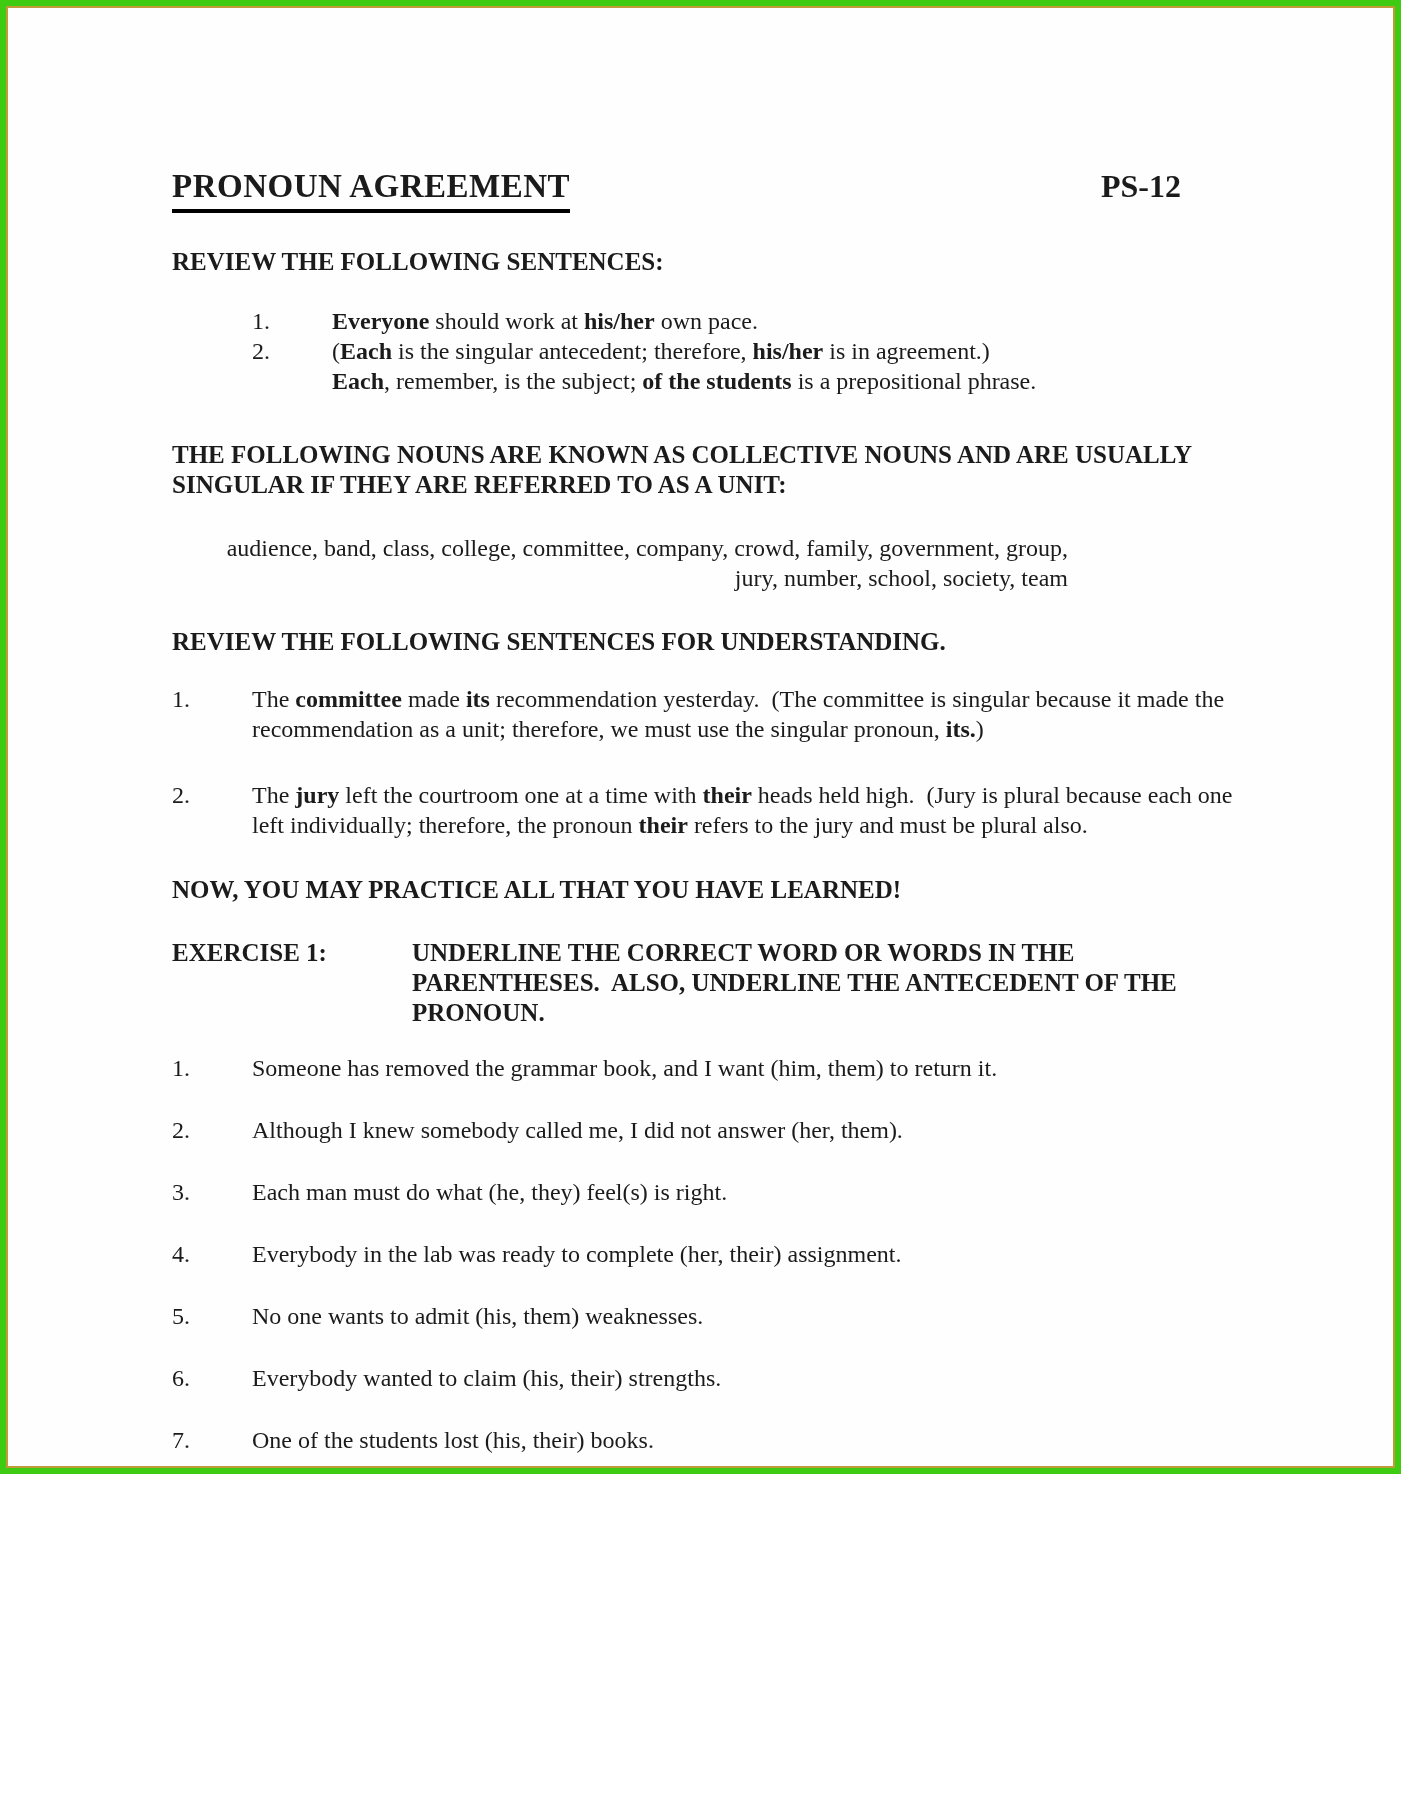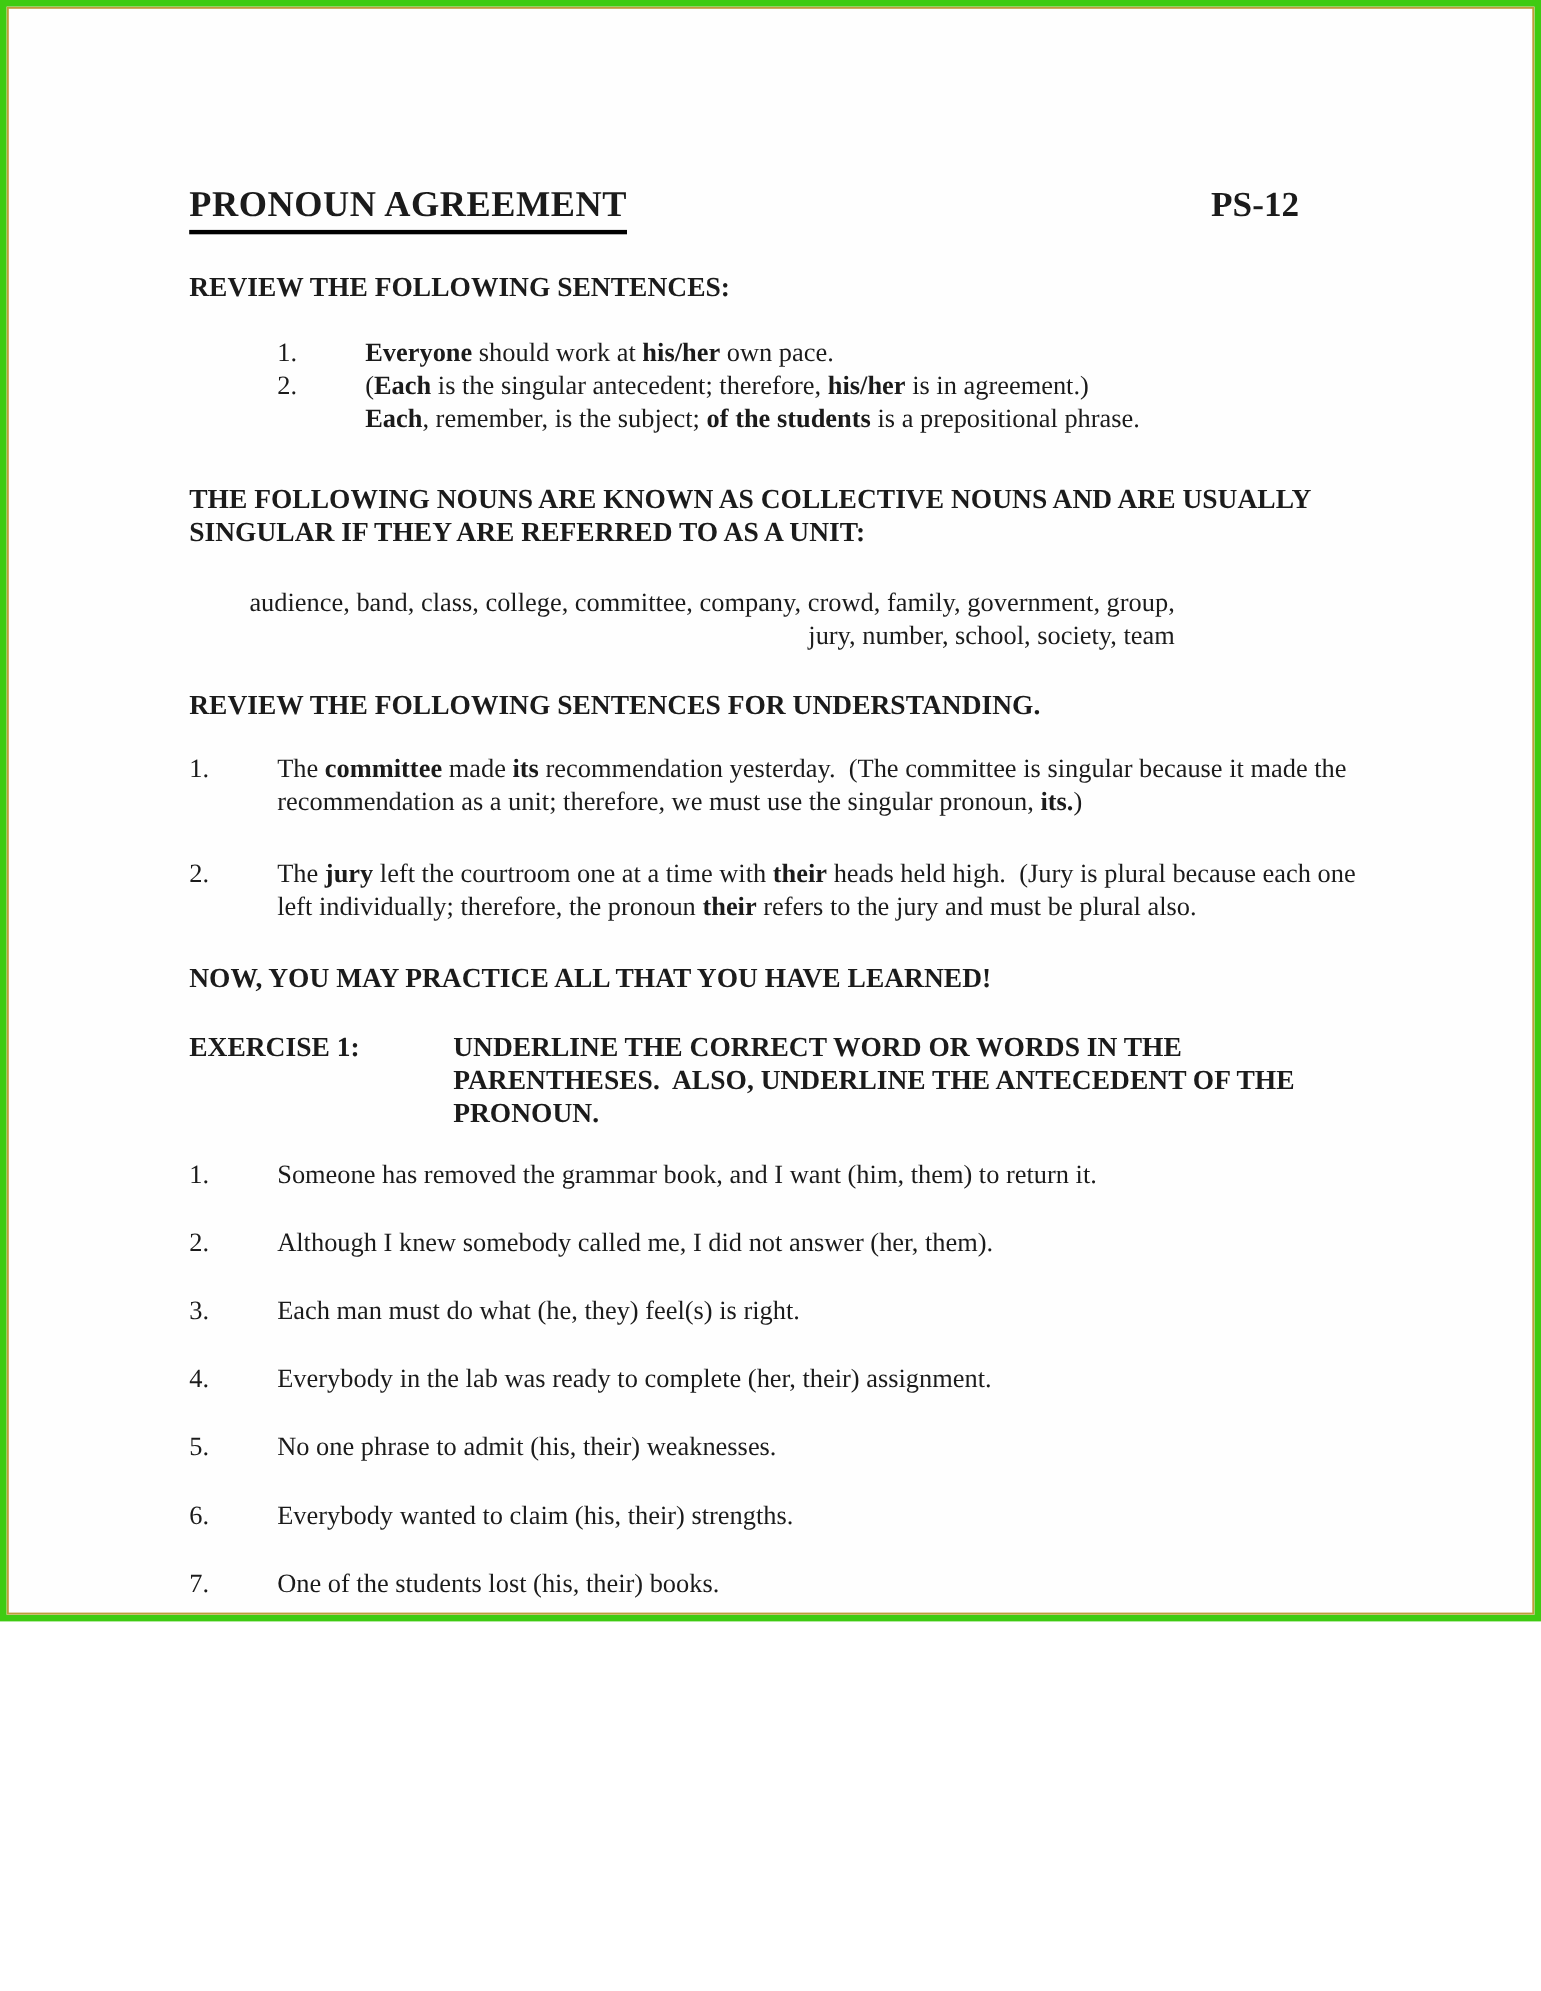--- a/index.html
+++ b/index.html
@@ -137,21 +137,21 @@
       <div class="eitem">
         <div class="num">3.</div>
         <div class="ubody">Each man must do what (he, they) feel(s) is right.</div>
       </div>
       <div class="eitem">
         <div class="num">4.</div>
         <div class="ubody">Everybody in the lab was ready to complete (her, their) assignment.</div>
       </div>
       <div class="eitem">
         <div class="num">5.</div>
-        <div class="ubody">No one phrase to admit (his, their) weaknesses.</div>
+        <div class="ubody">No one wants to admit (his, them) weaknesses.</div>
       </div>
       <div class="eitem">
         <div class="num">6.</div>
         <div class="ubody">Everybody wanted to claim (his, their) strengths.</div>
       </div>
       <div class="eitem">
         <div class="num">7.</div>
         <div class="ubody">One of the students lost (his, their) books.</div>
       </div>
     </div>

